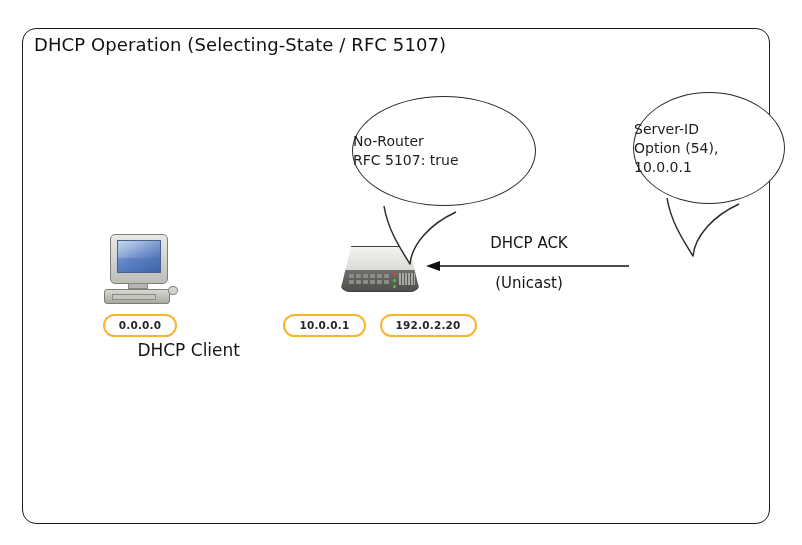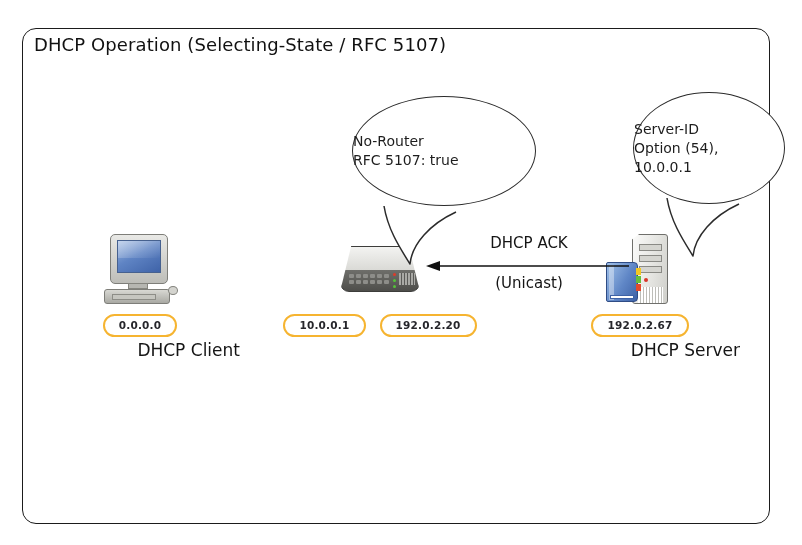--- a/index.html
+++ b/index.html
@@ -400,43 +400,20 @@
           <i class="led-green"></i>
         </div>
       </div>
     </div>
     <div class="badge-row">
       <div class="ip-badge">10.0.0.1</div>
       <div class="ip-badge">192.0.2.20</div>
     </div>
   </div>
 
-  <div class="node" style="left:540px; top:232px;">
-    <div class="node-icon">
-      <div class="server">
-        <div class="srv-tower">
-          <div class="srv-bay b1"></div>
-          <div class="srv-bay b2"></div>
-          <div class="srv-bay b3"></div>
-          <div class="srv-dot"></div>
-          <div class="srv-grill"></div>
-        </div>
-        <div class="srv-tabs">
-          <i class="tab-y"></i>
-            <i class="tab-g"></i>
-            <i class="tab-r"></i>
-        </div>
-        <div class="srv-book"></div>
-      </div>
-    </div>
-    <div class="badge-row">
-      <div class="ip-badge">192.0.2.67</div>
-    </div>
-    <div class="node-label">DHCP Server</div>
-  </div>
 
   <div class="ack-label" id="ack-top">DHCP ACK</div>
   <div class="ack-label" id="ack-bottom">(Unicast)</div>
   <svg id="ack-arrow" viewBox="0 0 210 16">
     <line x1="205" y1="8" x2="14" y2="8" stroke="#101010" stroke-width="1.6"></line>
     <polygon points="2,8 16,3 16,13" fill="#101010"></polygon>
   </svg>
 
   <div class="bubble" style="left:352px; top:96px;">
     <svg class="bubble-tail" style="left:20px; top:104px;" width="110" height="72" viewBox="0 0 110 72">

